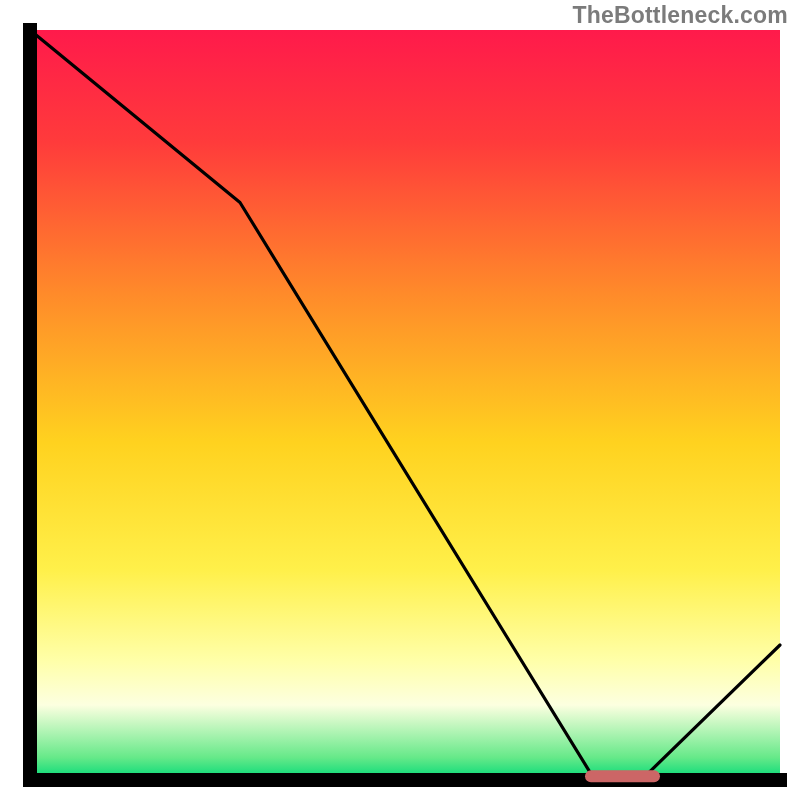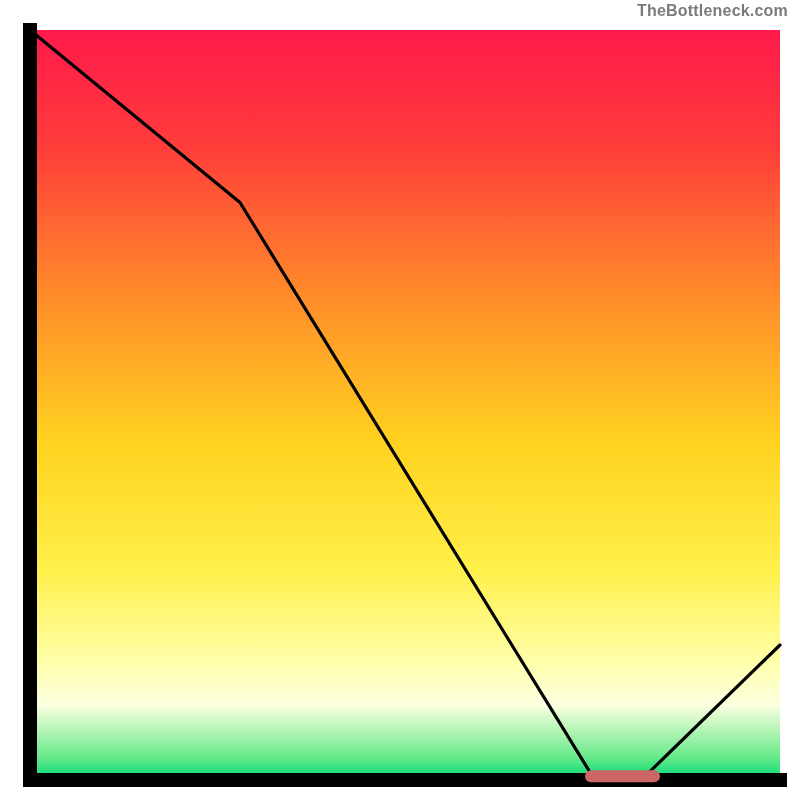--- a/index.html
+++ b/index.html
@@ -12,21 +12,21 @@
   }
   .frame {
     position: relative;
     width: 800px;
     height: 800px;
   }
   .watermark {
     position: absolute;
     top: 2px;
     right: 12px;
-    font-size: 16px;
+    font-size: 23px;
     font-weight: 600;
     color: #7b7b7b;
     letter-spacing: 0.2px;
     pointer-events: none;
   }
   svg.chart {
     position: absolute;
     left: 0;
     top: 0;
     width: 800px;

